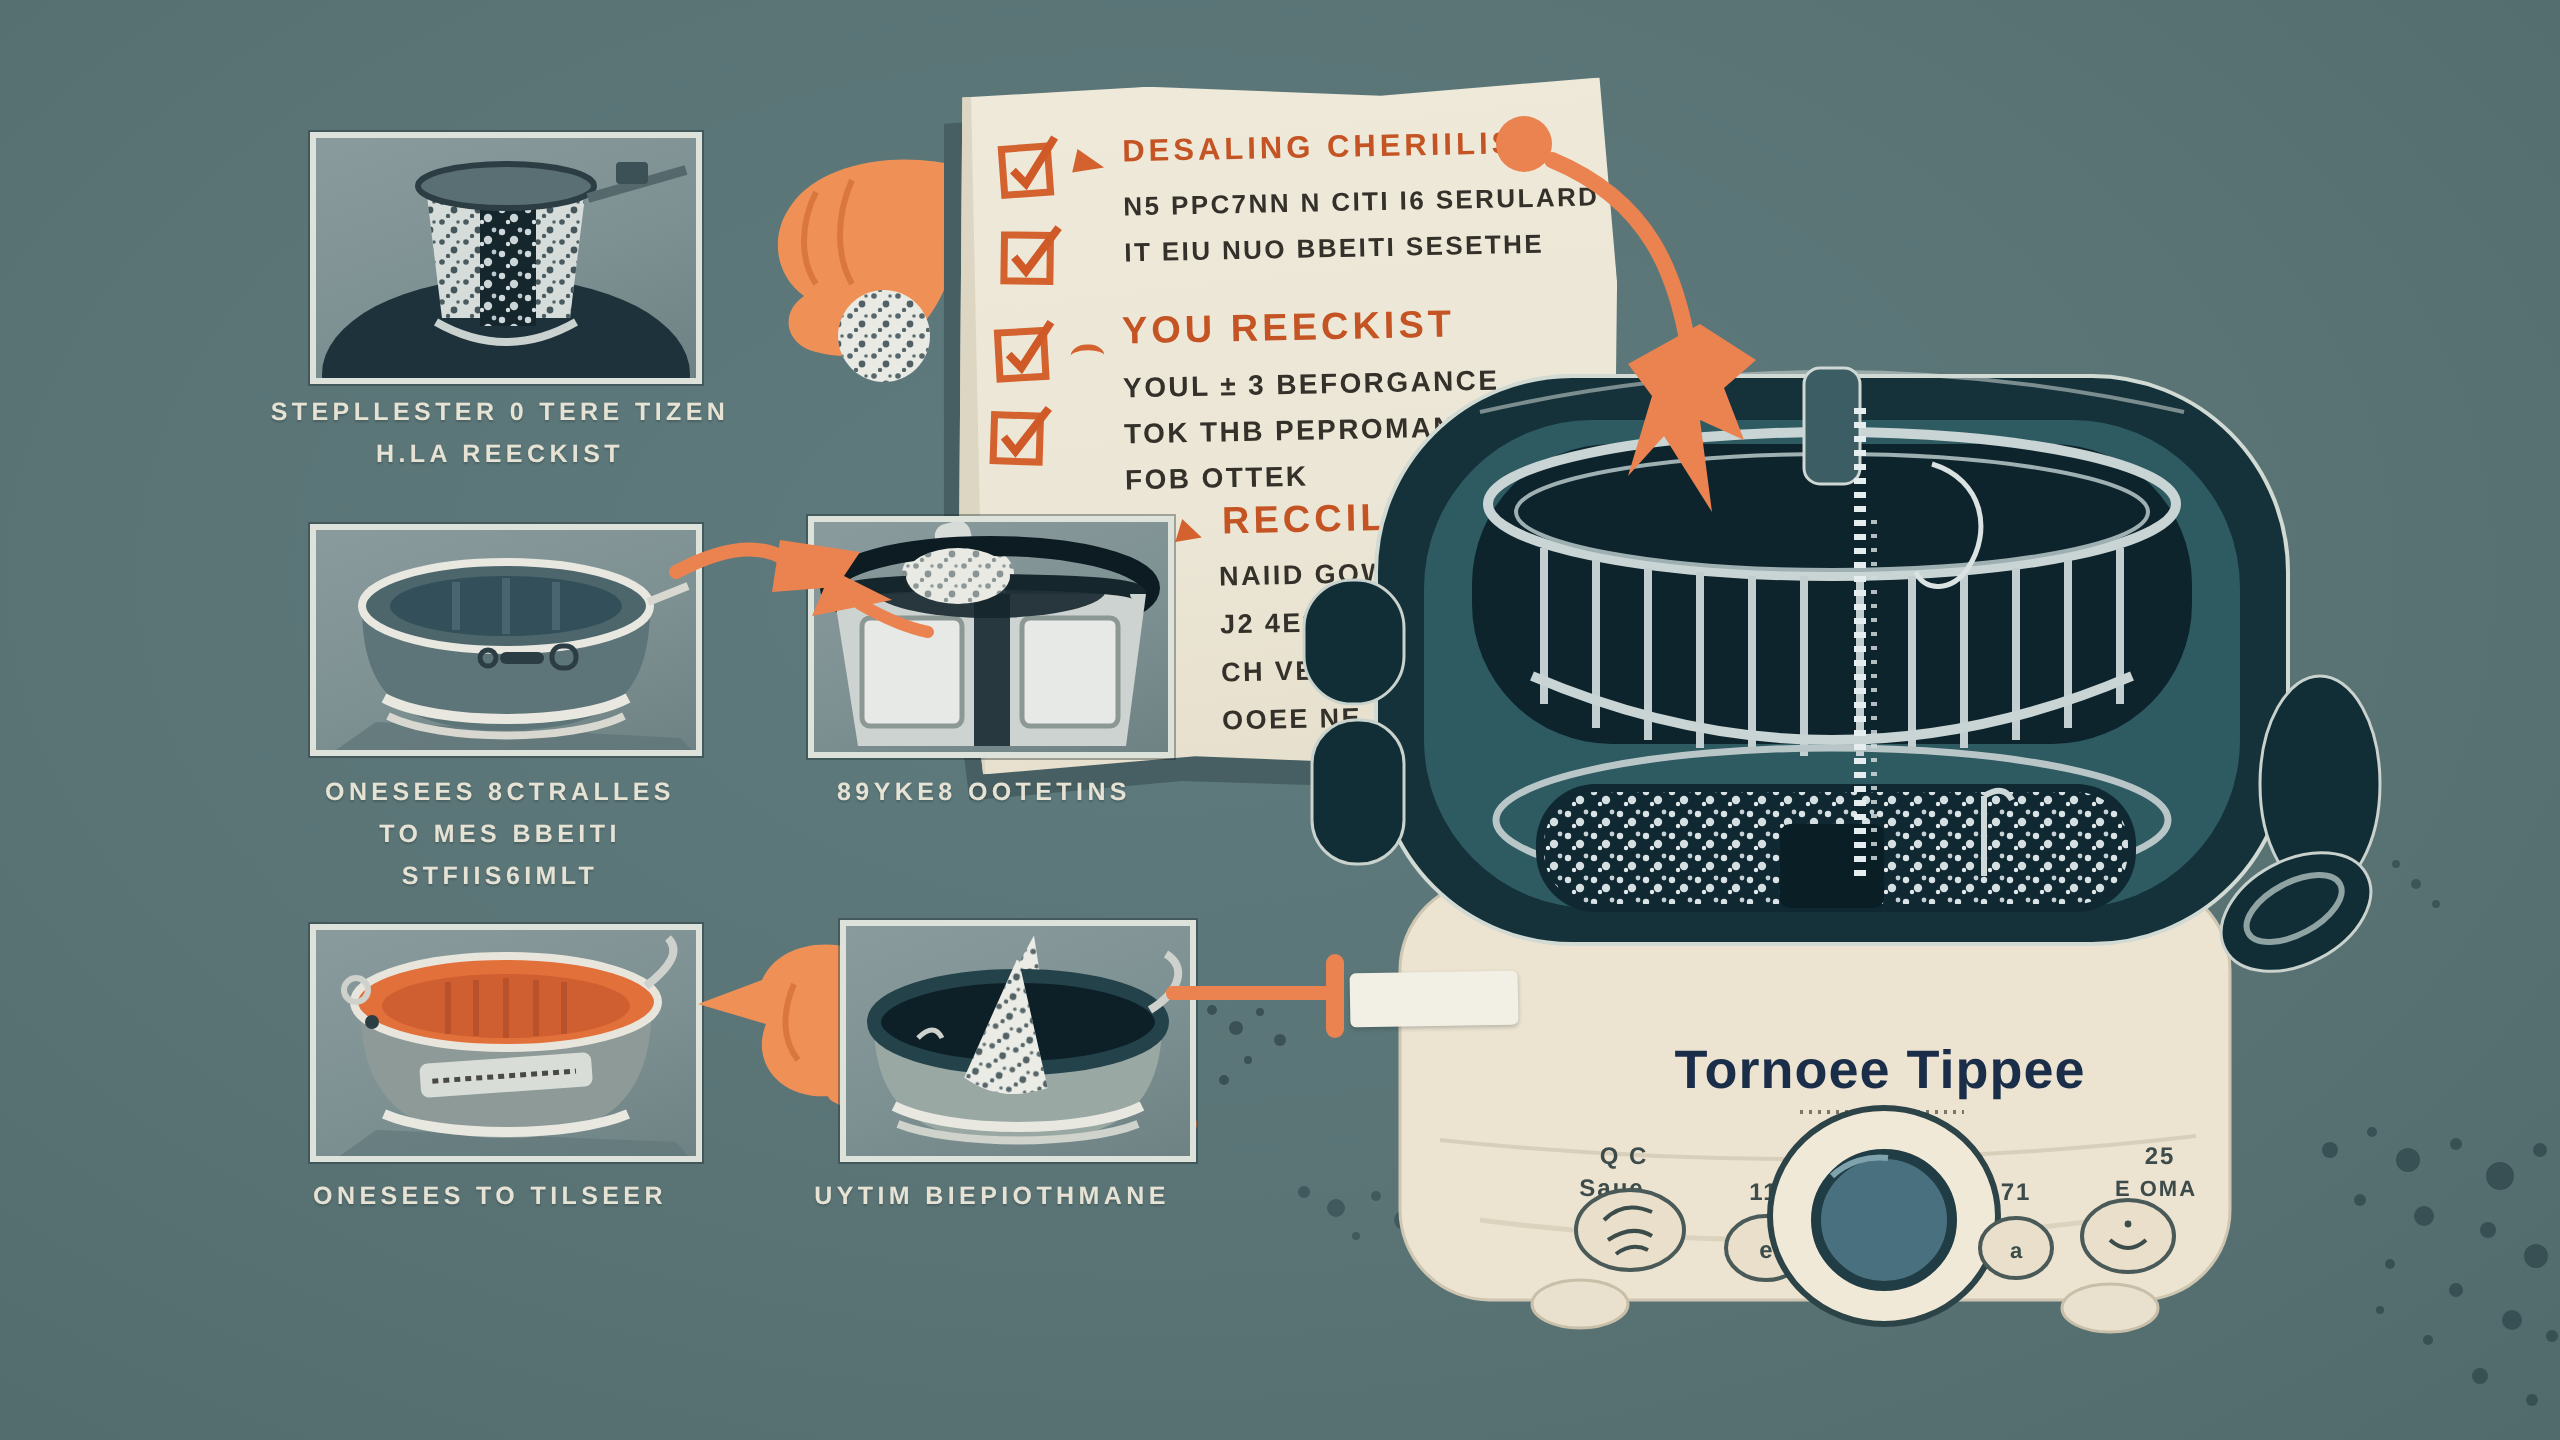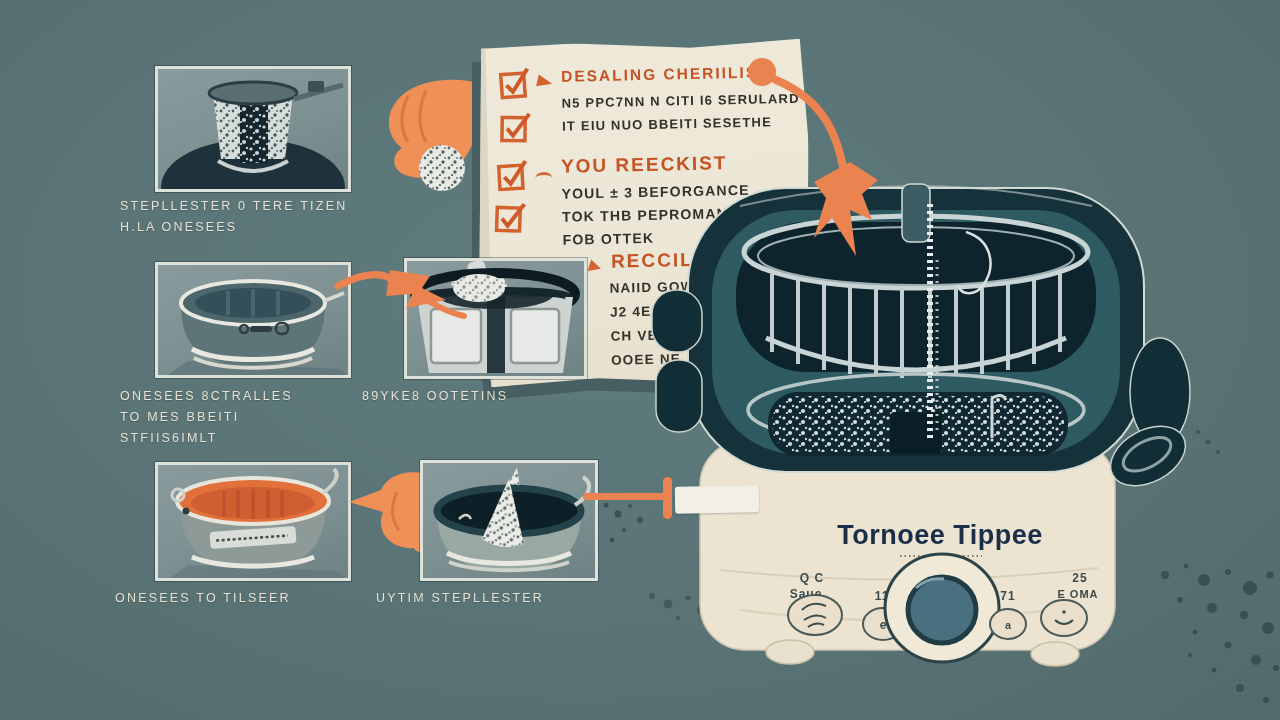--- a/index.html
+++ b/index.html
@@ -8,21 +8,21 @@
     background:radial-gradient(ellipse at 45% 40%, #5f7b7d 0%, #5a7476 55%, #516a6c 100%);
     font-family:"Liberation Sans", sans-serif;
   }
   .abs{position:absolute;}
   .panel{
     position:absolute;border:3px solid #dde3da;box-shadow:0 0 0 1px rgba(20,35,38,.35);
     background:linear-gradient(160deg,#8a9b9d 0%, #7d9092 55%, #6e8284 100%);
   }
   .panel svg{display:block;}
   .caption{
-    position:absolute;text-align:left;color:#e6e2d4;font-weight:normal;
+    position:absolute;text-align:center;color:#e6e2d4;font-weight:bold;
     font-size:12.5px;letter-spacing:2.2px;line-height:21px;
     text-shadow:0 1px 1px rgba(20,35,38,.25);
   }
   .paper-shadow{
     position:absolute;left:470px;top:54px;width:332px;height:342px;
     background:#475f62;transform:rotate(-1.6deg);
     clip-path:polygon(2% 1%,30% 0%,65% 2%,98% 0%,100% 30%,99% 60%,100% 97%,70% 100%,35% 98%,3% 100%,0% 70%,1% 35%);
   }
   .paper{
     position:absolute;left:478px;top:42px;width:332px;height:342px;
@@ -352,30 +352,30 @@
   <div class="callout-box" style="left:675px;top:486px;width:84px;height:27px"></div>
 
   <svg class="abs" style="left:730px;top:40px" width="160" height="235">
     <circle cx="32" cy="32" r="14" fill="#ea8350"></circle>
     <path d="M46 40 C 94 60, 110 96, 116 146" stroke="#ea8350" stroke-width="8" fill="none" stroke-linecap="round"></path>
     <polygon points="84,142 120,122 148,140 132,154 142,180 120,170 126,216 102,178 84,198 96,158" fill="#ea8350"></polygon>
   </svg>
 
   <div class="caption" style="left:120px;top:196px;width:260px">
     <div>STEPLLESTER 0 TERE TIZEN</div>
-    <div>H.LA ONESEES</div>
+    <div>H.LA REECKIST</div>
   </div>
   <div class="caption" style="left:120px;top:386px;width:260px">
     <div>ONESEES 8CTRALLES</div>
     <div>TO MES BBEITI</div>
     <div>STFIIS6IMLT</div>
   </div>
   <div class="caption" style="left:362px;top:386px;width:260px">
     <div>89YKE8 OOTETINS</div>
   </div>
   <div class="caption" style="left:115px;top:588px;width:260px">
     <div>ONESEES TO TILSEER</div>
   </div>
   <div class="caption" style="left:376px;top:588px;width:240px">
-    <div>UYTIM STEPLLESTER</div>
+    <div>UYTIM BIEPIOTHMANE</div>
   </div>
 
 </div>
 
 </body></html>

